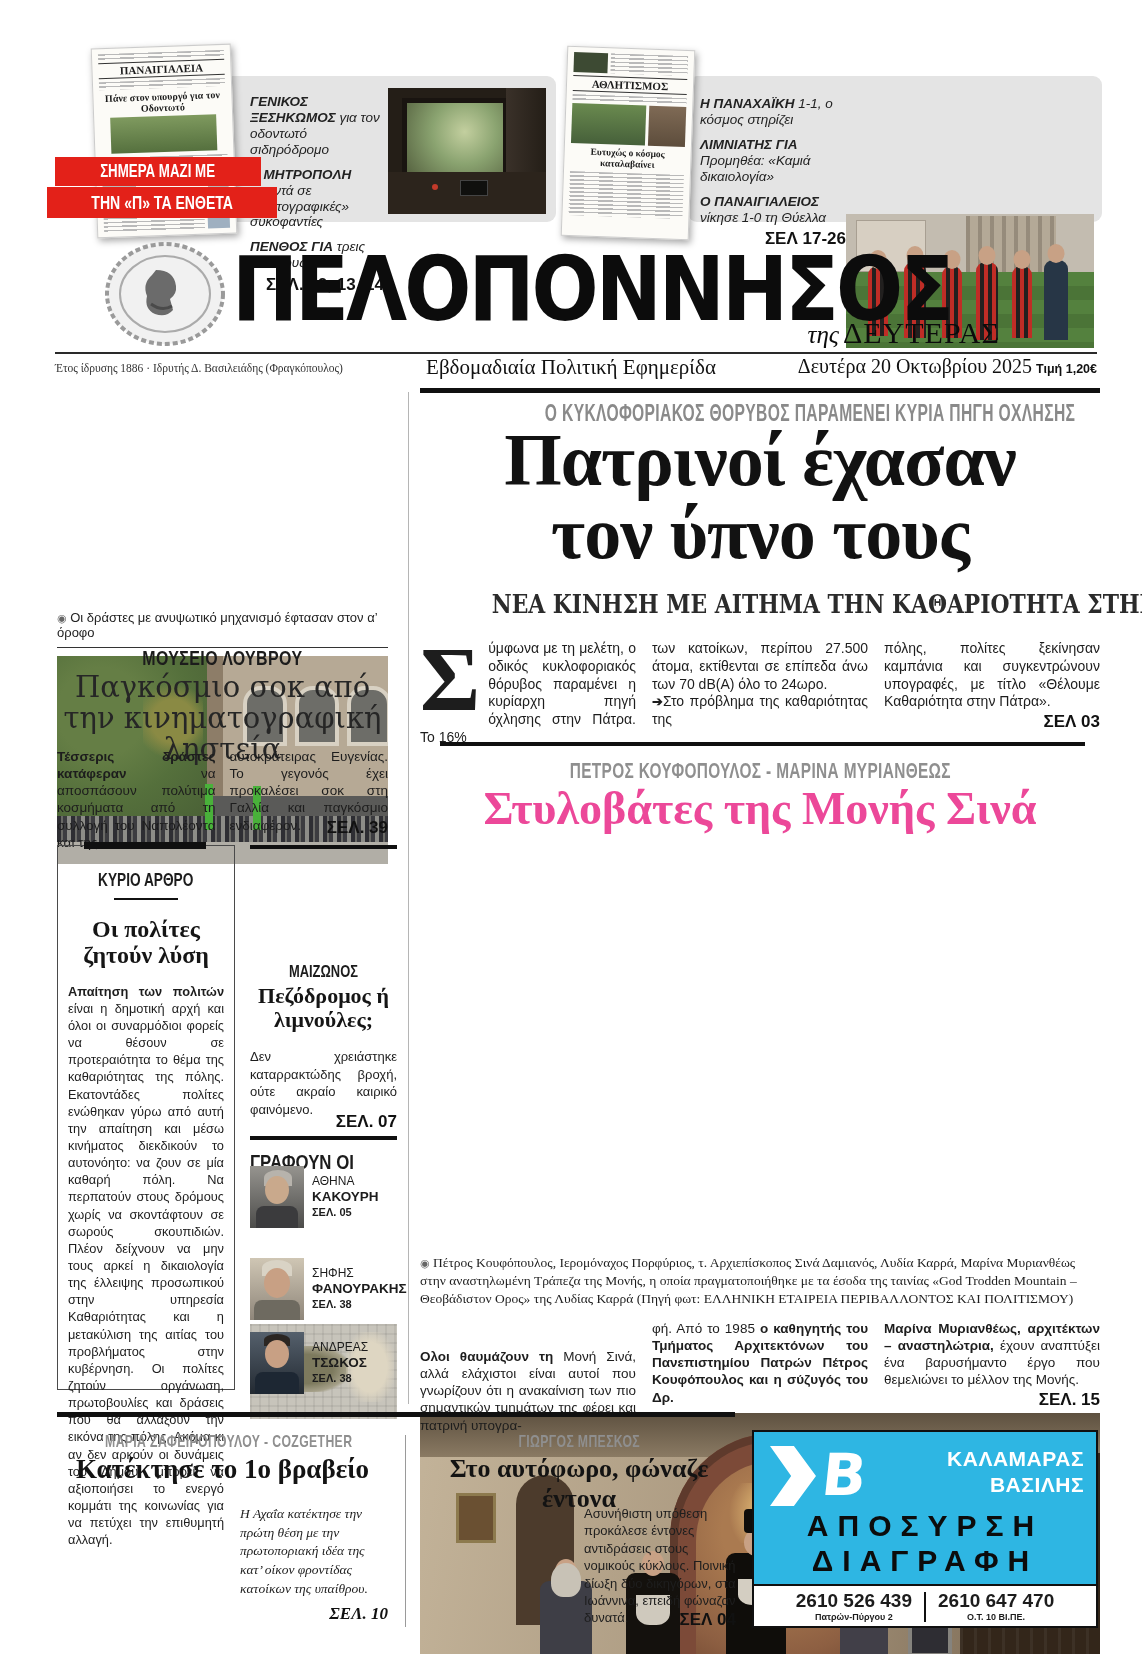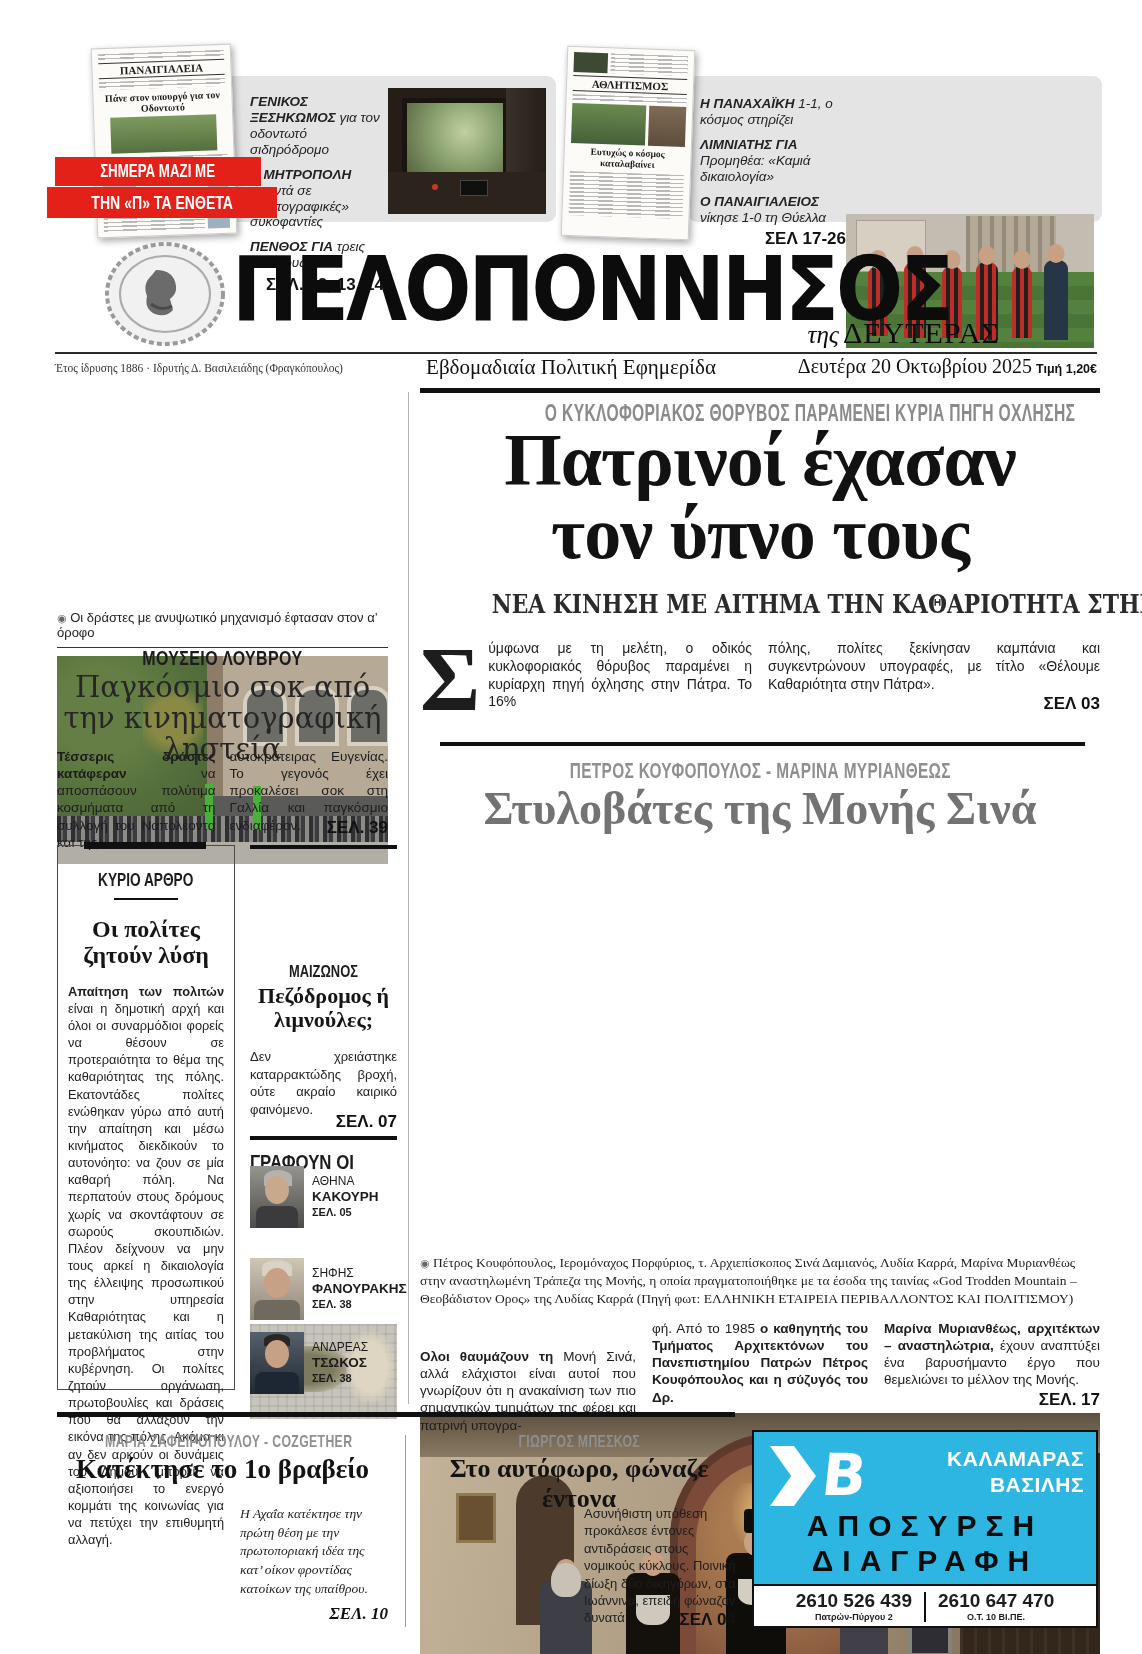--- a/index.html
+++ b/index.html
@@ -149,20 +149,24 @@
   </div>
   <div class="abs" style="left:420px;top:589px;width:680px;text-align:center;">
     <span class="cond slab" style="font-size:26px;font-weight:700;color:#2b2b2b;transform:scaleX(.84);">ΝΕΑ ΚΙΝΗΣΗ ΜΕ ΑΙΤΗΜΑ ΤΗΝ ΚΑΘΑΡΙΟΤΗΤΑ ΣΤΗΝ ΠΟΛΗ</span>
   </div>
   <div class="abs" style="left:420px;top:640px;width:680px;height:100px;display:flex;gap:16px;">
     <div class="bodytxt" style="flex:1;font-size:14px;">
       <span style="float:left;font-family:'Liberation Serif',serif;font-weight:900;font-size:92px;line-height:.72;margin:6px 8px 0 0;">Σ</span>
       <span>ύμφωνα με τη μελέτη, ο οδικός κυκλοφοριακός θόρυβος παραμένει η κυρίαρχη πηγή όχλησης στην Πάτρα. Το 16%</span>
     </div>
     <div class="bodytxt" style="flex:1;font-size:14px;">
+      <span>των κατοίκων, περίπου 27.500 άτομα, εκτίθενται σε επίπεδα άνω των 70 dB(A) όλο το 24ωρο.</span><br>
+      <b style="font-size:13px;">➔</b><span>Στο πρόβλημα της καθαριότητας της</span>
+    </div>
+    <div class="bodytxt" style="flex:1;font-size:14px;">
       <span>πόλης, πολίτες ξεκίνησαν καμπάνια και συγκεντρώνουν υπογραφές, με τίτλο «Θέλουμε Καθαριότητα στην Πάτρα».</span>
       <div class="pageref">ΣΕΛ 03</div>
     </div>
   </div>
 
   <div class="abs photo" style="left:57px;top:396px;width:331px;height:208px;background:#a9a49c;">
     <div class="abs" style="left:0;top:0;width:150px;height:160px;background:radial-gradient(circle at 30% 35%,#657e45 0 30%,#55703c 60%,#4a6136 100%);"></div>
     <div class="abs" style="left:86px;top:20px;width:60px;height:90px;background:radial-gradient(circle,#8a8a44 0 40%,transparent 70%);"></div>
     <div class="abs" style="left:150px;top:0;width:181px;height:166px;background:#b6a995;border-left:16px solid #8d7d68;"></div>
     <div class="abs" style="left:186px;top:30px;width:36px;height:52px;background:#6d6d68;border:4px solid #d8d1c3;border-radius:18px 18px 0 0;"></div>
@@ -251,21 +255,21 @@
       <div style="font-size:12px;">ΑΝΔΡΕΑΣ</div>
       <div style="font-size:13.5px;font-weight:800;">ΤΣΩΚΟΣ</div>
       <div style="font-size:11px;font-weight:700;">ΣΕΛ. 38</div>
     </div>
   </div>
 
   <div class="abs rule-thick" style="left:440px;top:742px;width:645px;height:4px;"></div>
   <div class="abs" style="left:420px;top:758px;width:680px;text-align:center;">
     <span class="cond kick" style="font-size:22px;transform:scaleX(.7);">ΠΕΤΡΟΣ ΚΟΥΦΟΠΟΥΛΟΣ - ΜΑΡΙΝΑ ΜΥΡΙΑΝΘΕΩΣ</span>
   </div>
-  <div class="abs serif" style="left:420px;top:782px;width:680px;text-align:center;font-weight:700;font-size:46px;color:#737373;">Στυλοβάτες της Μονής Σινά</div>
+  <div class="abs serif" style="left:420px;top:782px;width:680px;text-align:center;font-weight:700;font-size:46px;color:#ec4899;">Στυλοβάτες της Μονής Σινά</div>
   <div class="abs photo" style="left:420px;top:850px;width:680px;height:392px;background:linear-gradient(100deg,#c3b399 0%,#a5937a 55%,#6d5c48 100%);">
     <div class="abs" style="left:0;top:0;width:680px;height:44px;background:linear-gradient(#5e5140,#8a7a63);"></div>
     <div class="abs" style="left:96px;top:62px;width:58px;height:150px;background:#4c3b2c;border-radius:29px 29px 0 0;"></div>
     <div class="abs" style="left:36px;top:80px;width:34px;height:44px;background:#6a5032;border:3px solid #8d7a4e;"></div>
     <div class="abs" style="left:250px;top:20px;width:212px;height:262px;background:#7c4a38;border-radius:106px 106px 0 0;box-shadow:inset 0 0 0 8px #5e3a2c;"></div>
     <div class="abs" style="left:276px;top:48px;width:160px;height:230px;background:radial-gradient(circle at 50% 30%,#aa7a50 0 30%,#8d5f42 70%,#6d452f 100%);border-radius:80px 80px 0 0;"></div>
     <div class="abs" style="left:296px;top:70px;width:120px;height:60px;background:radial-gradient(circle,#d9b070 0 30%,transparent 70%);"></div>
 
     <div class="abs" style="left:540px;top:40px;width:140px;height:352px;background:#33261a;background-image:repeating-linear-gradient(90deg,rgba(255,255,255,.05) 0 3px,transparent 3px 14px);"></div>
     <div class="figure" style="left:120px;top:168px;width:52px;height:224px;background:#3e3e46;">
@@ -292,21 +296,21 @@
 
   </div>
   <div class="abs serif" style="left:420px;top:1254px;width:680px;font-size:13.5px;line-height:1.32;color:#1e1e1e;">
     <span style="color:#666;font-size:11px;">◉</span>
     <span>Πέτρος Κουφόπουλος, Ιερομόναχος Πορφύριος, τ. Αρχιεπίσκοπος Σινά Δαμιανός, Λυδία Καρρά, Μαρίνα Μυριανθέως στην αναστηλωμένη Τράπεζα της Μονής, η οποία πραγματοποιήθηκε με τα έσοδα της ταινίας «God Trodden Mountain – Θεοβάδιστον Ορος» της Λυδίας Καρρά (Πηγή φωτ: ΕΛΛΗΝΙΚΗ ΕΤΑΙΡΕΙΑ ΠΕΡΙΒΑΛΛΟΝΤΟΣ ΚΑΙ ΠΟΛΙΤΙΣΜΟΥ)</span>
   </div>
   <div class="abs" style="left:420px;top:1320px;width:680px;display:flex;gap:16px;">
     <div class="bodytxt" style="flex:1;margin-top:28px;"><b>Ολοι θαυμάζουν τη</b> <span>Μονή Σινά, αλλά ελάχιστοι είναι αυτοί που γνωρίζουν ότι η ανακαίνιση των πιο σημαντικών τμημάτων της φέρει και πατρινή υπογρα-</span></div>
     <div class="bodytxt" style="flex:1;"><span>φή. Από το 1985</span> <b>ο καθηγητής του Τμήματος Αρχιτεκτόνων του Πανεπιστημίου Πατρών Πέτρος Κουφόπουλος και η σύζυγός του Δρ.</b></div>
     <div class="bodytxt" style="flex:1;"><b>Μαρίνα Μυριανθέως, αρχιτέκτων – αναστηλώτρια,</b> <span>έχουν αναπτύξει ένα βαρυσήμαντο έργο που θεμελιώνει το μέλλον της Μονής.</span>
-      <span class="pageref" style="float:right;">ΣΕΛ. 17</span></div>
+      <span class="pageref" style="float:right;">ΣΕΛ. 15</span></div>
   </div>
 
   <div class="abs rule-thick" style="left:57px;top:1412px;width:678px;height:5px;"></div>
 
   <div class="abs" style="left:57px;top:1432px;width:331px;text-align:center;">
     <span class="cond kick" style="font-size:17px;transform:scaleX(.72);">ΜΑΡΙΑ ΖΑΦΕΙΡΟΠΟΥΛΟΥ - COZGETHER</span>
   </div>
   <div class="abs serif" style="left:57px;top:1454px;width:331px;text-align:center;font-weight:700;font-size:27px;color:#131313;">Κατέκτησε το 1ο βραβείο</div>
 
   <div class="abs serif" style="left:240px;top:1505px;width:148px;font-style:italic;font-size:13.5px;line-height:1.38;color:#1e1e1e;">

